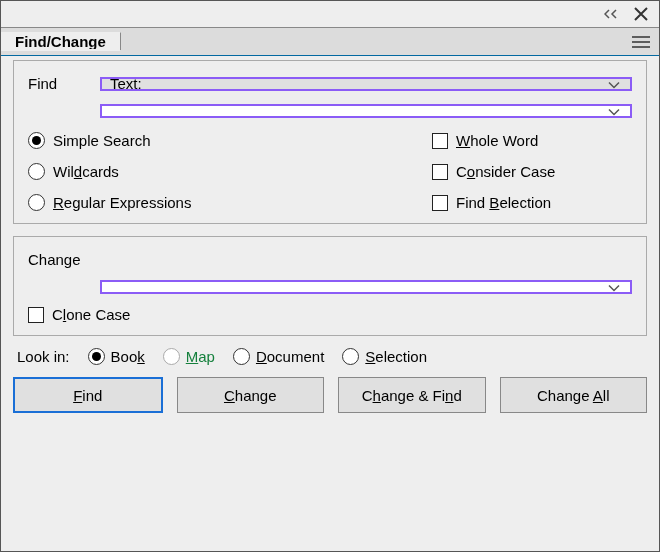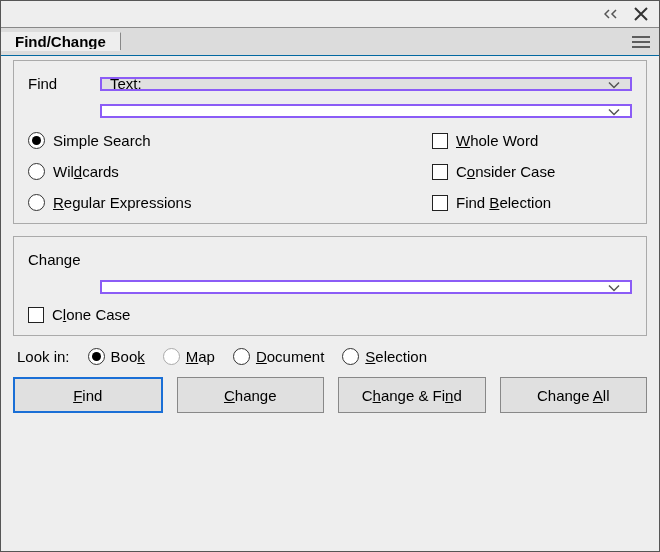--- a/index.html
+++ b/index.html
@@ -122,21 +122,21 @@
   }
   .radio-dot.checked::after {
     content: ""; width: 9px; height: 9px; background: #000; border-radius: 50%;
   }
   .radio-dot.disabled { border-color: #aaa; }
   .check-box {
     width: 16px; height: 16px; border: 1.5px solid #222; background: #fff;
     display:inline-block;
   }
   .ul { text-decoration: underline; }
-  .disabled-text { color: #000000; }
+  .disabled-text { color: #15803d; }
 
   .lookin-row {
     display: flex; align-items: center; gap: 18px;
     font-size: 15px;
     margin: 6px 0 12px 4px;
   }
   .lookin-row .radio { gap: 6px; justify-content: flex-end; }
 
   .buttons-row {
     display: flex; gap: 14px;

